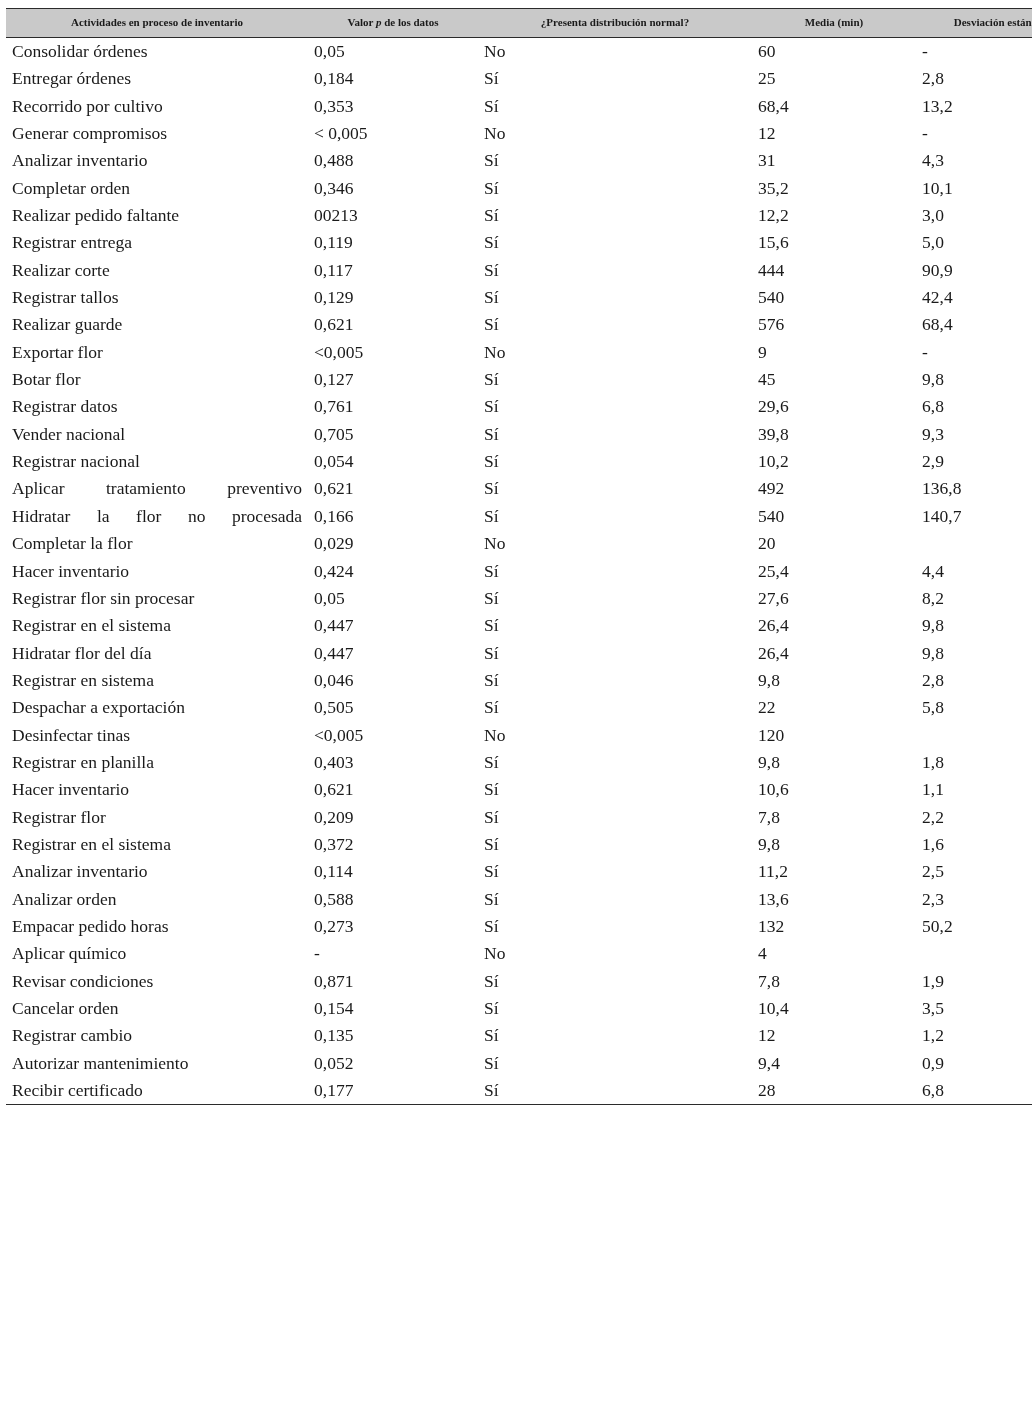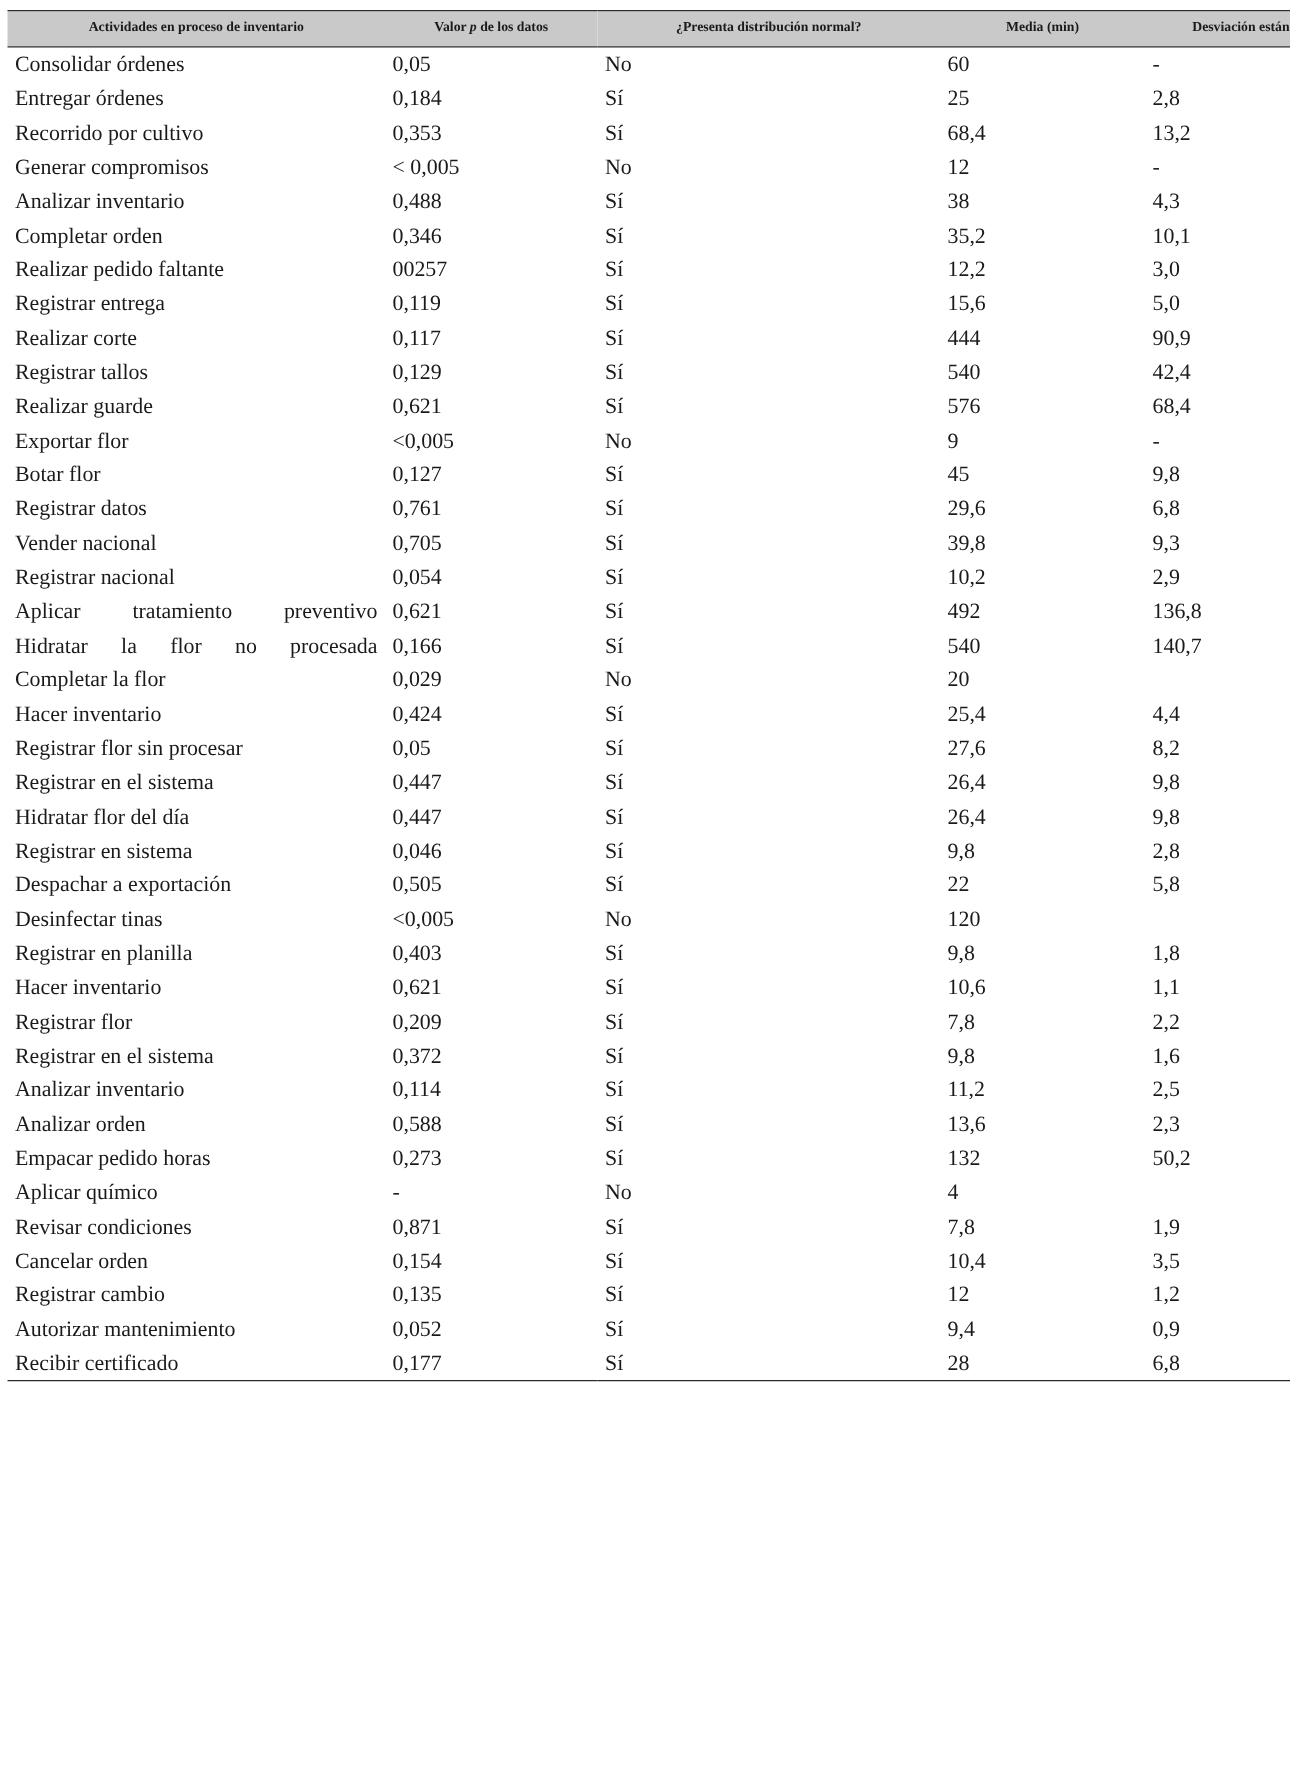--- a/index.html
+++ b/index.html
@@ -100,33 +100,33 @@
           <td class="c-act nojust">Generar compromisos</td>
           <td class="c-p">&lt; 0,005</td>
           <td class="c-nor">No</td>
           <td class="c-med">12</td>
           <td class="c-des">-</td>
         </tr>
         <tr>
           <td class="c-act nojust">Analizar inventario</td>
           <td class="c-p">0,488</td>
           <td class="c-nor">Sí</td>
-          <td class="c-med">38</td>
+          <td class="c-med">31</td>
           <td class="c-des">4,3</td>
         </tr>
         <tr>
           <td class="c-act nojust">Completar orden</td>
           <td class="c-p">0,346</td>
           <td class="c-nor">Sí</td>
           <td class="c-med">35,2</td>
           <td class="c-des">10,1</td>
         </tr>
         <tr>
           <td class="c-act nojust">Realizar pedido faltante</td>
-          <td class="c-p">00257</td>
+          <td class="c-p">00213</td>
           <td class="c-nor">Sí</td>
           <td class="c-med">12,2</td>
           <td class="c-des">3,0</td>
         </tr>
         <tr>
           <td class="c-act nojust">Registrar entrega</td>
           <td class="c-p">0,119</td>
           <td class="c-nor">Sí</td>
           <td class="c-med">15,6</td>
           <td class="c-des">5,0</td>

